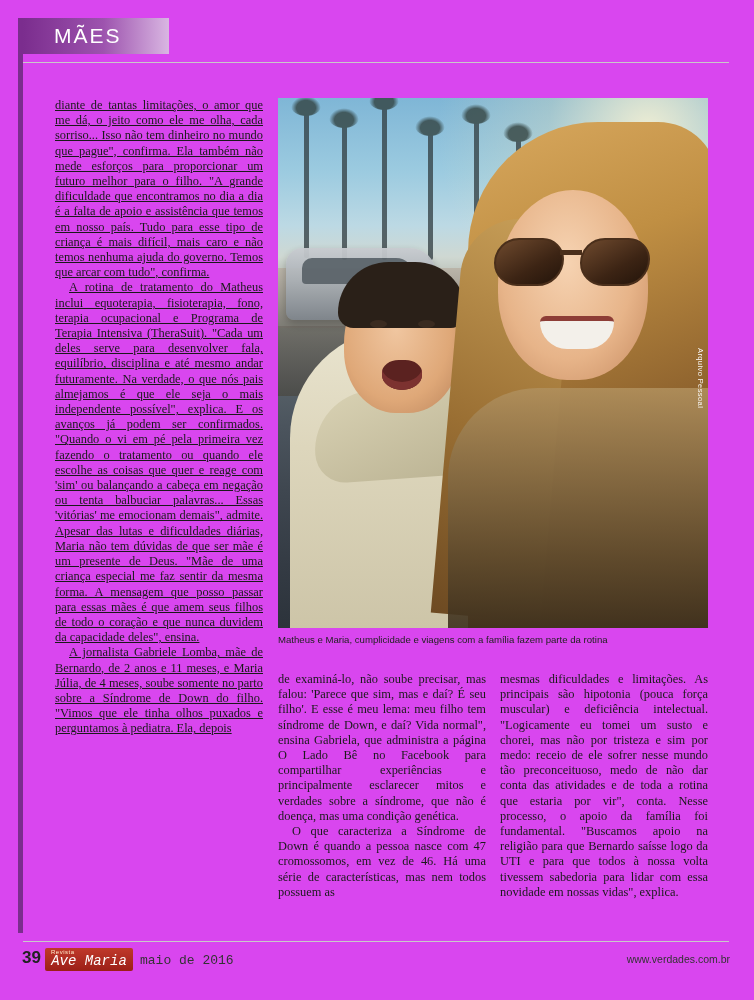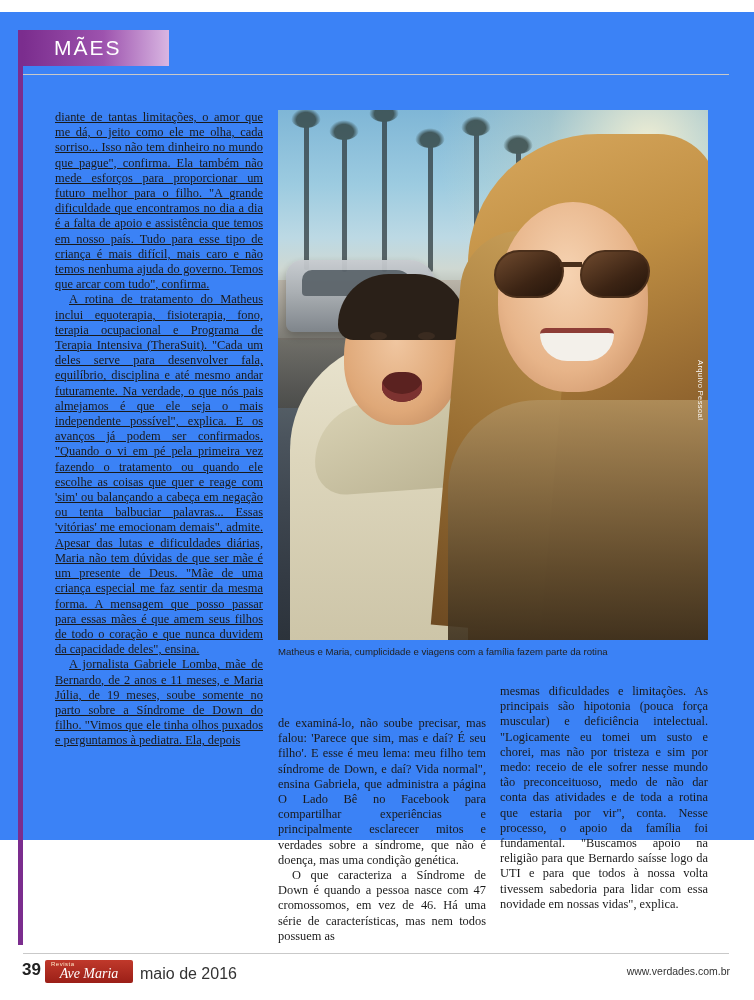--- a/index.html
+++ b/index.html
@@ -12,23 +12,23 @@
     height: 1000px;
     position: relative;
     font-family: "Liberation Serif", serif;
     color: #111111;
     overflow: hidden;
   }
 
   
   #page {
     position: absolute;
-    left: 0; top: 12px;
-    width: 754px; height: 828px;
-    background: #3b82f6;
+    left: 0; top: 0;
+    width: 754px; height: 1000px;
+    background: #d946ef;
   }
 
   
   .left-rule {
     position: absolute;
     left: 18px;
     top: 18px;
     width: 5px;
     height: 915px;
     background: #7b2d8e;
@@ -84,21 +84,20 @@
     top: 98px;
     width: 208px;
     text-decoration: underline;
   }
 
   
   #col2 {
     left: 278px;
     top: 672px;
     width: 208px;
-    margin-top: 32px;
   }
 
   
   #col3 {
     left: 500px;
     top: 672px;
     width: 208px;
   }
 
   
@@ -344,32 +343,32 @@
     font-family: "Liberation Sans", sans-serif;
     font-size: 6px;
     color: #ffe9c9;
     letter-spacing: .5px;
   }
   .logo-badge .ave {
     position: absolute;
     left: 5px; top: 6px;
     width: 78px;
     text-align: center;
-    font-family: Liberation Serif, serif;
+    font-family: Liberation Mono, monospace;
     font-style: italic;
     font-size: 14px;
     color: #ffffff;
     line-height: 15px;
   }
   .footer-date {
     position: absolute;
     left: 140px;
     top: 953px;
-    font-family: Liberation Sans, sans-serif;
-    font-size: 16px;
+    font-family: Liberation Mono, monospace;
+    font-size: 13px;
     color: #333333;
   }
   .footer-site {
     position: absolute;
     right: 24px;
     top: 953px;
     font-family: "Liberation Sans", sans-serif;
     font-size: 10.5px;
     color: #333333;
   }
@@ -420,21 +419,21 @@
 
       <div class="photo-credit">Arquivo Pessoal</div>
     </div>
   </div>
 
   <div class="photo-caption">Matheus e Maria, cumplicidade e viagens com a família fazem parte da rotina</div>
 
   <div class="col" id="col1">
     <p class="first">diante de tantas limitações, o amor que me dá, o jeito como ele me olha, cada sorriso... Isso não tem dinheiro no mundo que pague", confirma. Ela também não mede esforços para proporcionar um futuro melhor para o filho. "A grande dificuldade que encontramos no dia a dia é a falta de apoio e assistência que temos em nosso país. Tudo para esse tipo de criança é mais difícil, mais caro e não temos nenhuma ajuda do governo. Temos que arcar com tudo", confirma.</p>
     <p>A rotina de tratamento do Matheus inclui equoterapia, fisioterapia, fono, terapia ocupacional e Programa de Terapia Intensiva (TheraSuit). "Cada um deles serve para desenvolver fala, equilíbrio, disciplina e até mesmo andar futuramente. Na verdade, o que nós pais almejamos é que ele seja o mais independente possível", explica. E os avanços já podem ser confirmados. "Quando o vi em pé pela primeira vez fazendo o tratamento ou quando ele escolhe as coisas que quer e reage com 'sim' ou balançando a cabeça em negação ou tenta balbuciar palavras... Essas 'vitórias' me emocionam demais", admite. Apesar das lutas e dificuldades diárias, Maria não tem dúvidas de que ser mãe é um presente de Deus. "Mãe de uma criança especial me faz sentir da mesma forma. A mensagem que posso passar para essas mães é que amem seus filhos de todo o coração e que nunca duvidem da capacidade deles", ensina.</p>
-    <p>A jornalista Gabriele Lomba, mãe de Bernardo, de 2 anos e 11 meses, e Maria Júlia, de 19 meses, soube somente no parto sobre a Síndrome de Down do filho. "Vimos que ele tinha olhos puxados e perguntamos à pediatra. Ela, depois</p>
+    <p>A jornalista Gabriele Lomba, mãe de Bernardo, de 2 anos e 11 meses, e Maria Júlia, de 4 meses, soube somente no parto sobre a Síndrome de Down do filho. "Vimos que ele tinha olhos puxados e perguntamos à pediatra. Ela, depois</p>
   </div>
 
   <div class="col" id="col2">
     <p class="first">de examiná-lo, não soube precisar, mas falou: 'Parece que sim, mas e daí? É seu filho'. E esse é meu lema: meu filho tem síndrome de Down, e daí? Vida normal", ensina Gabriela, que administra a página O Lado Bê no Facebook para compartilhar experiências e principalmente esclarecer mitos e verdades sobre a síndrome, que não é doença, mas uma condição genética.</p>
     <p>O que caracteriza a Síndrome de Down é quando a pessoa nasce com 47 cromossomos, em vez de 46. Há uma série de características, mas nem todos possuem as</p>
   </div>
 
   <div class="col" id="col3">
     <p class="first">mesmas dificuldades e limitações. As principais são hipotonia (pouca força muscular) e deficiência intelectual. "Logicamente eu tomei um susto e chorei, mas não por tristeza e sim por medo: receio de ele sofrer nesse mundo tão preconceituoso, medo de não dar conta das atividades e de toda a rotina que estaria por vir", conta. Nesse processo, o apoio da família foi fundamental. "Buscamos apoio na religião para que Bernardo saísse logo da UTI e para que todos à nossa volta tivessem sabedoria para lidar com essa novidade em nossas vidas", explica.</p>
   </div>

